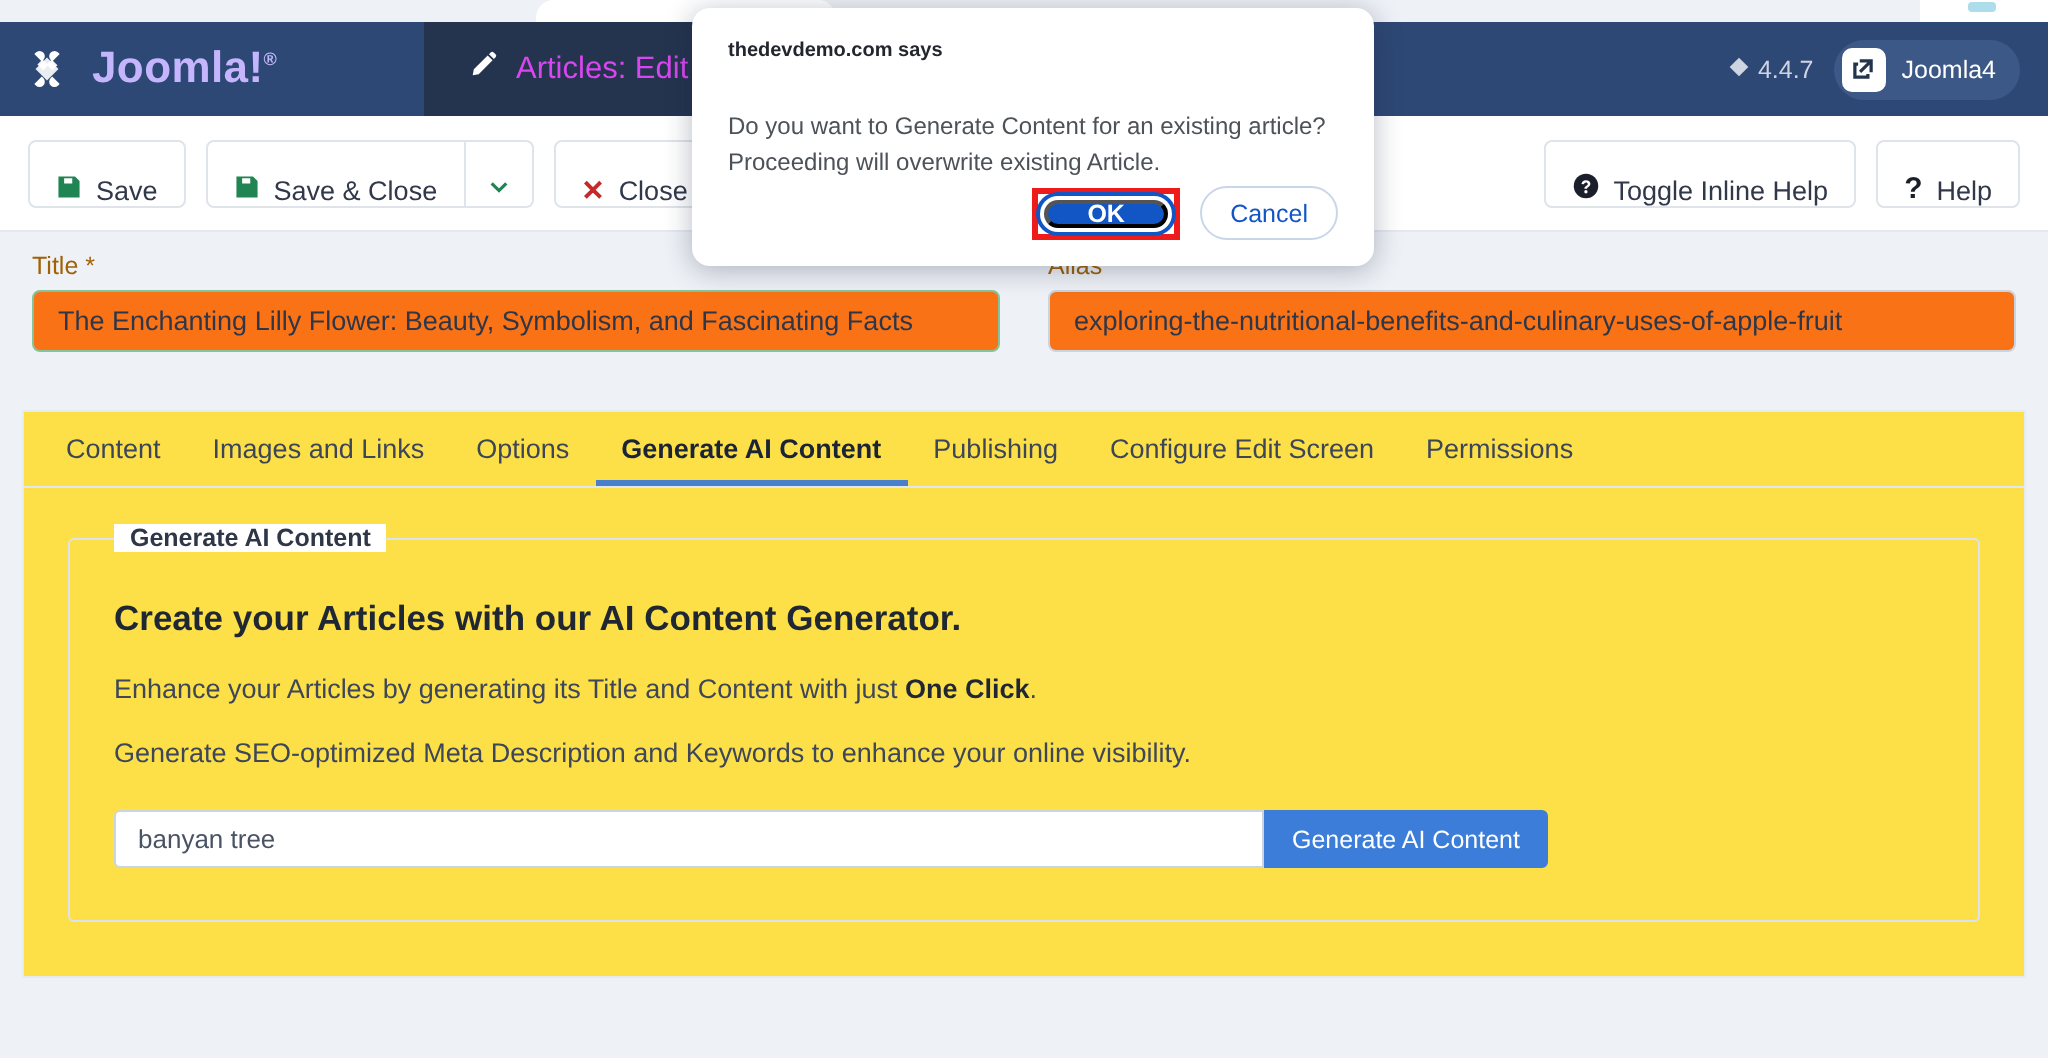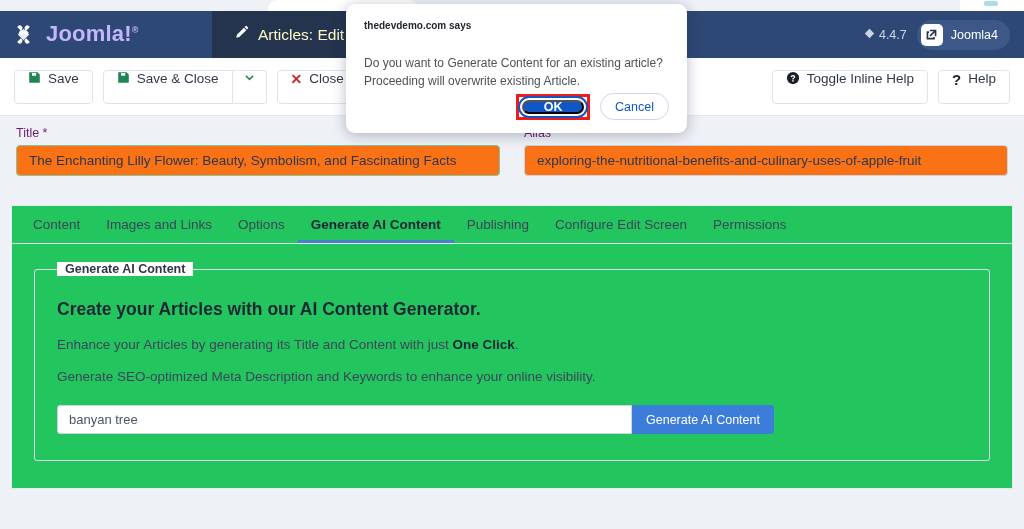--- a/index.html
+++ b/index.html
@@ -44,21 +44,21 @@
     color: #c4b5fd; font-size: 22px; letter-spacing: .2px;
     font-weight: 700; position: relative; top: -1px;
   }
   .brand-text sup { font-size: 9px; vertical-align: super; }
 
   .page-seg {
     height: 47px; background: #24344f;
     display: flex; align-items: center; gap: 9px;
     padding: 0 22px;
   }
-  .page-seg .ttl { color: #fef9c3; font-size: 15.5px; text-align: right; }
+  .page-seg .ttl { color: #d946ef; font-size: 15.5px; text-align: right; }
 
   .nav-spacer { flex: 1 1 auto; height: 47px; background: #2e4875; }
 
   .nav-right {
     display: flex; align-items: center; gap: 10px;
     padding-right: 14px; height: 47px;
   }
   .ver { color: #cdd5e3; font-size: 12.5px; display: flex; align-items: center; gap: 4px; }
   .site-pill {
     display: flex; align-items: center; gap: 8px;
@@ -71,21 +71,21 @@
   }
   .site-pill .lbl { color: #ffffff; font-size: 12.5px; }
 
   
   .toolbar {
     position: absolute; top: 58px; left: 0; width: 1024px; height: 58px;
     background: #ffffff; border-bottom: 1px solid #e4e8ef;
     display: flex; align-items: center; padding: 0 14px;
   }
   .tb-btn {
-    display: flex; align-items: flex-start; gap: 7px;
+    display: flex; align-items: flex-end; gap: 7px;
     height: 34px; padding: 0 13px;
     background: #ffffff; border: 1px solid #dfe3ea; border-radius: 4px;
     font-size: 13.5px; color: #31384a; white-space: nowrap;
     cursor: pointer;
   }
   .tb-group { display: flex; margin-right: 10px; }
   .tb-group .tb-btn { border-radius: 0; border-left-width: 0; }
   .tb-group .tb-btn:first-child { border-radius: 4px 0 0 4px; border-left-width: 1px; }
   .tb-group .tb-btn:last-child { border-radius: 0 4px 4px 0; }
   .tb-caret { width: 34px; padding: 0; justify-content: center; }
@@ -95,35 +95,35 @@
   .ico-x { color: #c52a2a; font-size: 14px; font-weight: bold; }
   .ico-caret { color: #218553; }
   .ico-q { color: #1a1f2b; font-weight: bold; }
 
   
   .fields {
     position: absolute; top: 126px; left: 0; width: 1024px;
     display: flex; gap: 24px; padding: 0 16px;
   }
   .fld { flex: 1 1 0; }
-  .fld-label { font-size: 12.5px; color: #701a75; margin-bottom: 5px; }
+  .fld-label { font-size: 12.5px; color: #a16207; margin-bottom: 5px; }
   .fld-input {
     width: 100%; height: 31px; border-radius: 4px;
     background: #f97316; padding: 0 12px;
     font-size: 13.5px; color: #2f3648;
     display: flex; align-items: center;
     border: 1px solid #cbd3df;
     overflow: hidden; white-space: nowrap;
   }
   .fld-input.valid { border-color: #86c39b; }
 
   
   .card {
     position: absolute; top: 205px; left: 11px; width: 1002px; height: 284px;
-    background: #22c55e; border: 1px solid #e6eaf1;
+    background: #fde047; border: 1px solid #e6eaf1;
   }
   .tabs {
     display: flex; align-items: flex-end; height: 38px;
     border-bottom: 1px solid #e2e7ef; padding: 0 8px;
   }
   .tab {
     padding: 0 13px; height: 37px; line-height: 37px;
     font-size: 13.5px; color: #3d4658; cursor: pointer;
     border-bottom: 3px solid transparent;
   }

